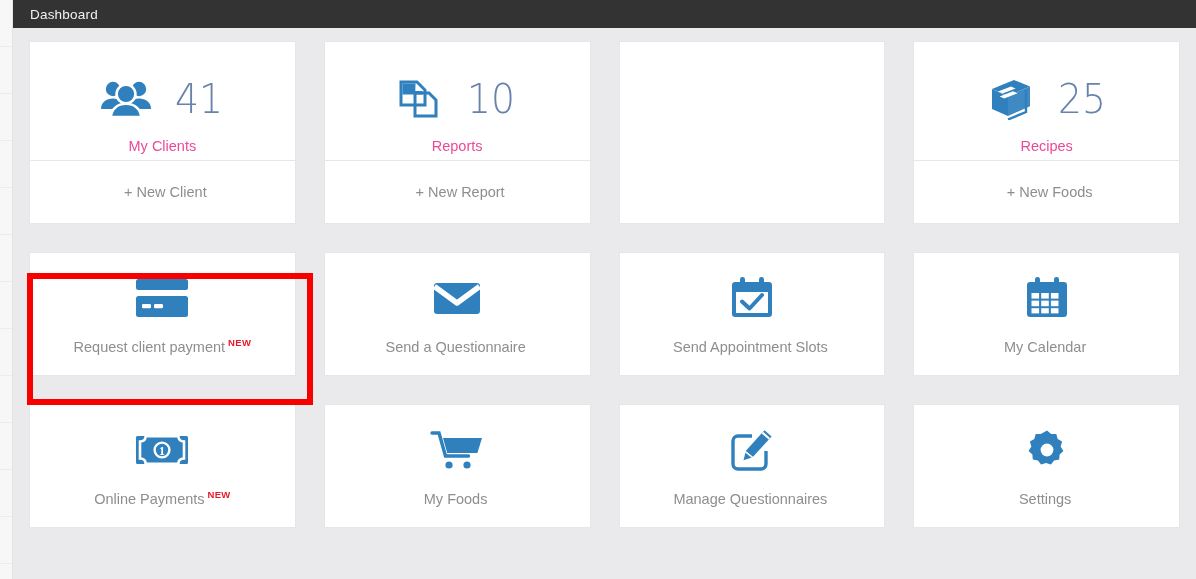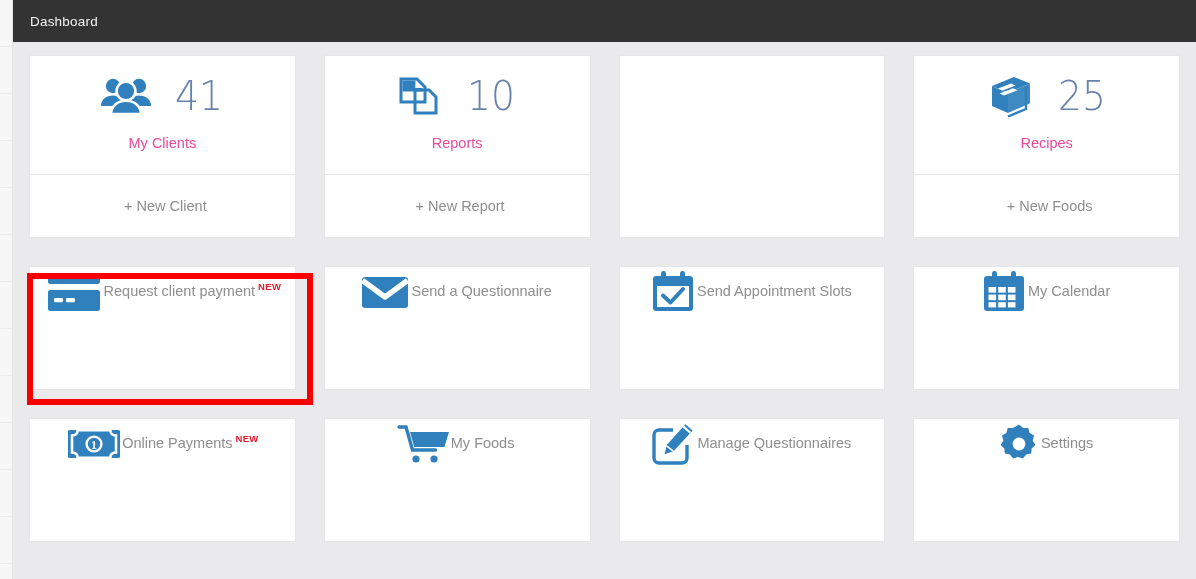--- a/index.html
+++ b/index.html
@@ -35,21 +35,21 @@
   #app {
     position: absolute;
     left: 13px; top: 0;
     width: 1183px;
     height: 579px;
     background: #eaeaec;
   }
 
   
   #topbar {
-    height: 42px;
+    height: 28px;
     background: #333333;
     display: flex;
     align-items: center;
     padding-left: 17px;
     box-sizing: border-box;
   }
   #topbar .title {
     color: #f2f2f2;
     font-size: 13.5px;
     letter-spacing: .2px;
@@ -73,21 +73,21 @@
   }
 
   
   .tile.stat { display: flex; flex-direction: column; }
   .stat-top {
     height: 118px;
     display: flex;
     flex-direction: column;
     align-items: center;
     justify-content: flex-start;
-    padding-top: 13px;
+    padding-top: 30px;
     box-sizing: border-box;
   }
   .stat-head {
     display: flex;
     align-items: center;
     justify-content: center;
     gap: 20px;
     height: 54px;
   }
   .stat-num {
@@ -112,22 +112,22 @@
     font-size: 14.5px;
     color: #8e8e8e;
     cursor: pointer;
     padding-left: 6px;
   }
 
   
   .tile.action {
     height: 124px;
     display: flex;
-    flex-direction: row;
-    align-items: flex-start;
+    flex-direction: column;
+    align-items: center;
     justify-content: center;
     cursor: pointer;
   }
   .action-icon { height: 50px; display: flex; align-items: center; }
   .action-label {
     margin-top: 14px;
     font-size: 14.5px;
     color: #8e8e8e;
     white-space: nowrap;
   }

